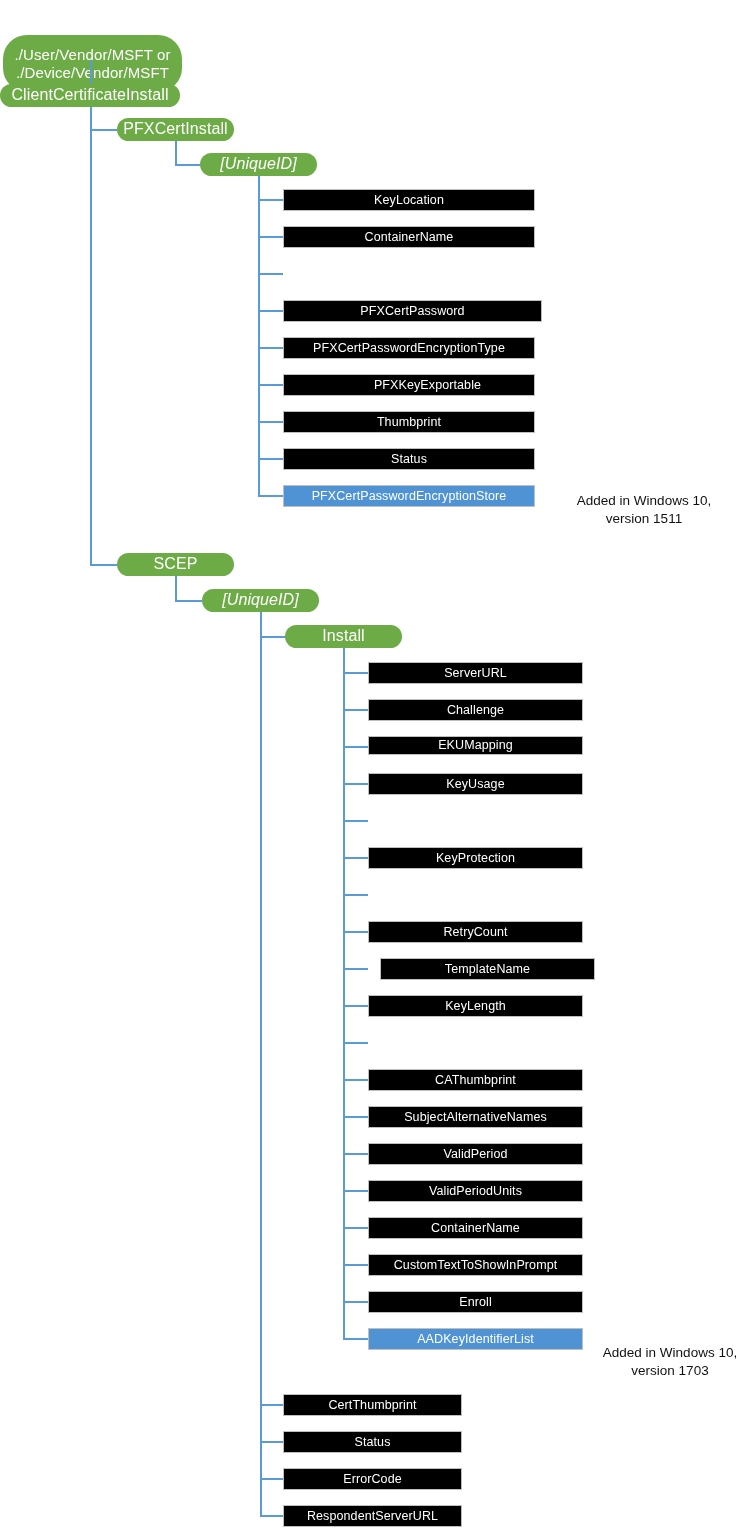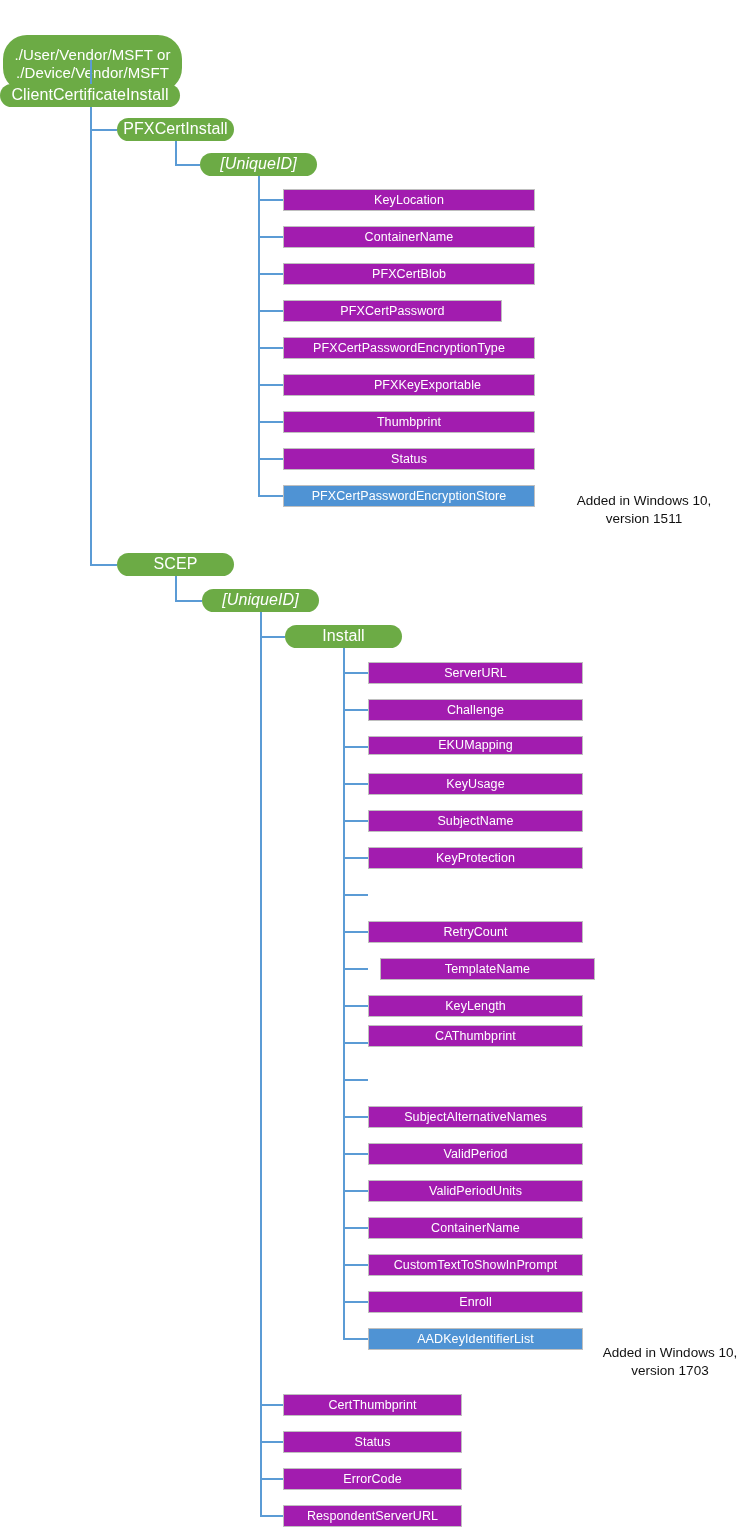--- a/index.html
+++ b/index.html
@@ -41,21 +41,21 @@
   .pill.root {
     border-radius: 24px;
     font-size: 15px;
     margin-top: 32px;
   }
   .pill.italic {
     font-style: italic;
   }
   
   .leaf {
-    background: #a21caf;
+    background: #000000;
     border: 1px solid #bfbfbf;
     font-size: 12.5px;
   }
   .leaf.blue {
     background: #4f93d4;
   }
   
   .vline {
     position: absolute;
     width: 2px;
@@ -89,23 +89,22 @@
     <div class="node pill" style="left: 117px; top: 118px; width: 117px; height: 23px;">PFXCertInstall</div>
     <div class="vline" style="left: 175px; top: 141px; height: 24px;"></div>
     <div class="hline" style="left: 175px; top: 164px; width: 25px;"></div>
     <div class="node pill italic" style="left: 200px; top: 153px; width: 117px; height: 23px;">[UniqueID]</div>
     <div class="vline" style="left: 258px; top: 176px; height: 321px;"></div>
     <div class="hline" style="left: 258px; top: 199px; width: 25px;"></div>
     <div class="node leaf" style="left: 283px; top: 189px; width: 252px; height: 22px;">KeyLocation</div>
     <div class="hline" style="left: 258px; top: 236px; width: 25px;"></div>
     <div class="node leaf" style="left: 283px; top: 226px; width: 252px; height: 22px;">ContainerName</div>
     <div class="hline" style="left: 258px; top: 273px; width: 25px;"></div>
-    <div class="node leaf" style="left: 283px; top: 263px; width: 252px; height: 22px;">PFXCertBlob</div>
     <div class="hline" style="left: 258px; top: 310px; width: 25px;"></div>
-    <div class="node leaf" style="left: 283px; top: 300px; width: 219px; height: 22px;">PFXCertPassword</div>
+    <div class="node leaf" style="left: 283px; top: 300px; width: 259px; height: 22px;">PFXCertPassword</div>
     <div class="hline" style="left: 258px; top: 347px; width: 25px;"></div>
     <div class="node leaf" style="left: 283px; top: 337px; width: 252px; height: 22px;">PFXCertPasswordEncryptionType</div>
     <div class="hline" style="left: 258px; top: 384px; width: 25px;"></div>
     <div class="node leaf" style="left: 283px; top: 374px; width: 252px; height: 22px; padding-left: 37px;">PFXKeyExportable</div>
     <div class="hline" style="left: 258px; top: 421px; width: 25px;"></div>
     <div class="node leaf" style="left: 283px; top: 411px; width: 252px; height: 22px;">Thumbprint</div>
     <div class="hline" style="left: 258px; top: 458px; width: 25px;"></div>
     <div class="node leaf" style="left: 283px; top: 448px; width: 252px; height: 22px;">Status</div>
     <div class="hline" style="left: 258px; top: 495px; width: 25px;"></div>
     <div class="node leaf blue" style="left: 283px; top: 485px; width: 252px; height: 22px;">PFXCertPasswordEncryptionStore</div>
@@ -121,33 +120,32 @@
     <div class="vline" style="left: 343px; top: 648px; height: 692px;"></div>
     <div class="hline" style="left: 343px; top: 672px; width: 25px;"></div>
     <div class="node leaf" style="left: 368px; top: 662px; width: 215px; height: 22px;">ServerURL</div>
     <div class="hline" style="left: 343px; top: 709px; width: 25px;"></div>
     <div class="node leaf" style="left: 368px; top: 699px; width: 215px; height: 22px;">Challenge</div>
     <div class="hline" style="left: 343px; top: 746px; width: 25px;"></div>
     <div class="node leaf" style="left: 368px; top: 736px; width: 215px; height: 19px;">EKUMapping</div>
     <div class="hline" style="left: 343px; top: 783px; width: 25px;"></div>
     <div class="node leaf" style="left: 368px; top: 773px; width: 215px; height: 22px;">KeyUsage</div>
     <div class="hline" style="left: 343px; top: 820px; width: 25px;"></div>
-    <div class="node leaf" style="left: 368px; top: 810px; width: 215px; height: 22px;">SubjectName</div>
     <div class="hline" style="left: 343px; top: 857px; width: 25px;"></div>
     <div class="node leaf" style="left: 368px; top: 847px; width: 215px; height: 22px;">KeyProtection</div>
     <div class="hline" style="left: 343px; top: 894px; width: 25px;"></div>
     <div class="hline" style="left: 343px; top: 931px; width: 25px;"></div>
     <div class="node leaf" style="left: 368px; top: 921px; width: 215px; height: 22px;">RetryCount</div>
     <div class="hline" style="left: 343px; top: 968px; width: 25px;"></div>
     <div class="node leaf" style="left: 368px; top: 958px; width: 215px; height: 22px; margin-left: 12px;">TemplateName</div>
     <div class="hline" style="left: 343px; top: 1005px; width: 25px;"></div>
     <div class="node leaf" style="left: 368px; top: 995px; width: 215px; height: 22px;">KeyLength</div>
     <div class="hline" style="left: 343px; top: 1042px; width: 25px;"></div>
     <div class="hline" style="left: 343px; top: 1079px; width: 25px;"></div>
-    <div class="node leaf" style="left: 368px; top: 1025px; width: 215px; height: 22px;">CAThumbprint</div>
+    <div class="node leaf" style="left: 368px; top: 1069px; width: 215px; height: 22px;">CAThumbprint</div>
     <div class="hline" style="left: 343px; top: 1116px; width: 25px;"></div>
     <div class="node leaf" style="left: 368px; top: 1106px; width: 215px; height: 22px;">SubjectAlternativeNames</div>
     <div class="hline" style="left: 343px; top: 1153px; width: 25px;"></div>
     <div class="node leaf" style="left: 368px; top: 1143px; width: 215px; height: 22px;">ValidPeriod</div>
     <div class="hline" style="left: 343px; top: 1190px; width: 25px;"></div>
     <div class="node leaf" style="left: 368px; top: 1180px; width: 215px; height: 22px;">ValidPeriodUnits</div>
     <div class="hline" style="left: 343px; top: 1227px; width: 25px;"></div>
     <div class="node leaf" style="left: 368px; top: 1217px; width: 215px; height: 22px;">ContainerName</div>
     <div class="hline" style="left: 343px; top: 1264px; width: 25px;"></div>
     <div class="node leaf" style="left: 368px; top: 1254px; width: 215px; height: 22px;">CustomTextToShowInPrompt</div>

